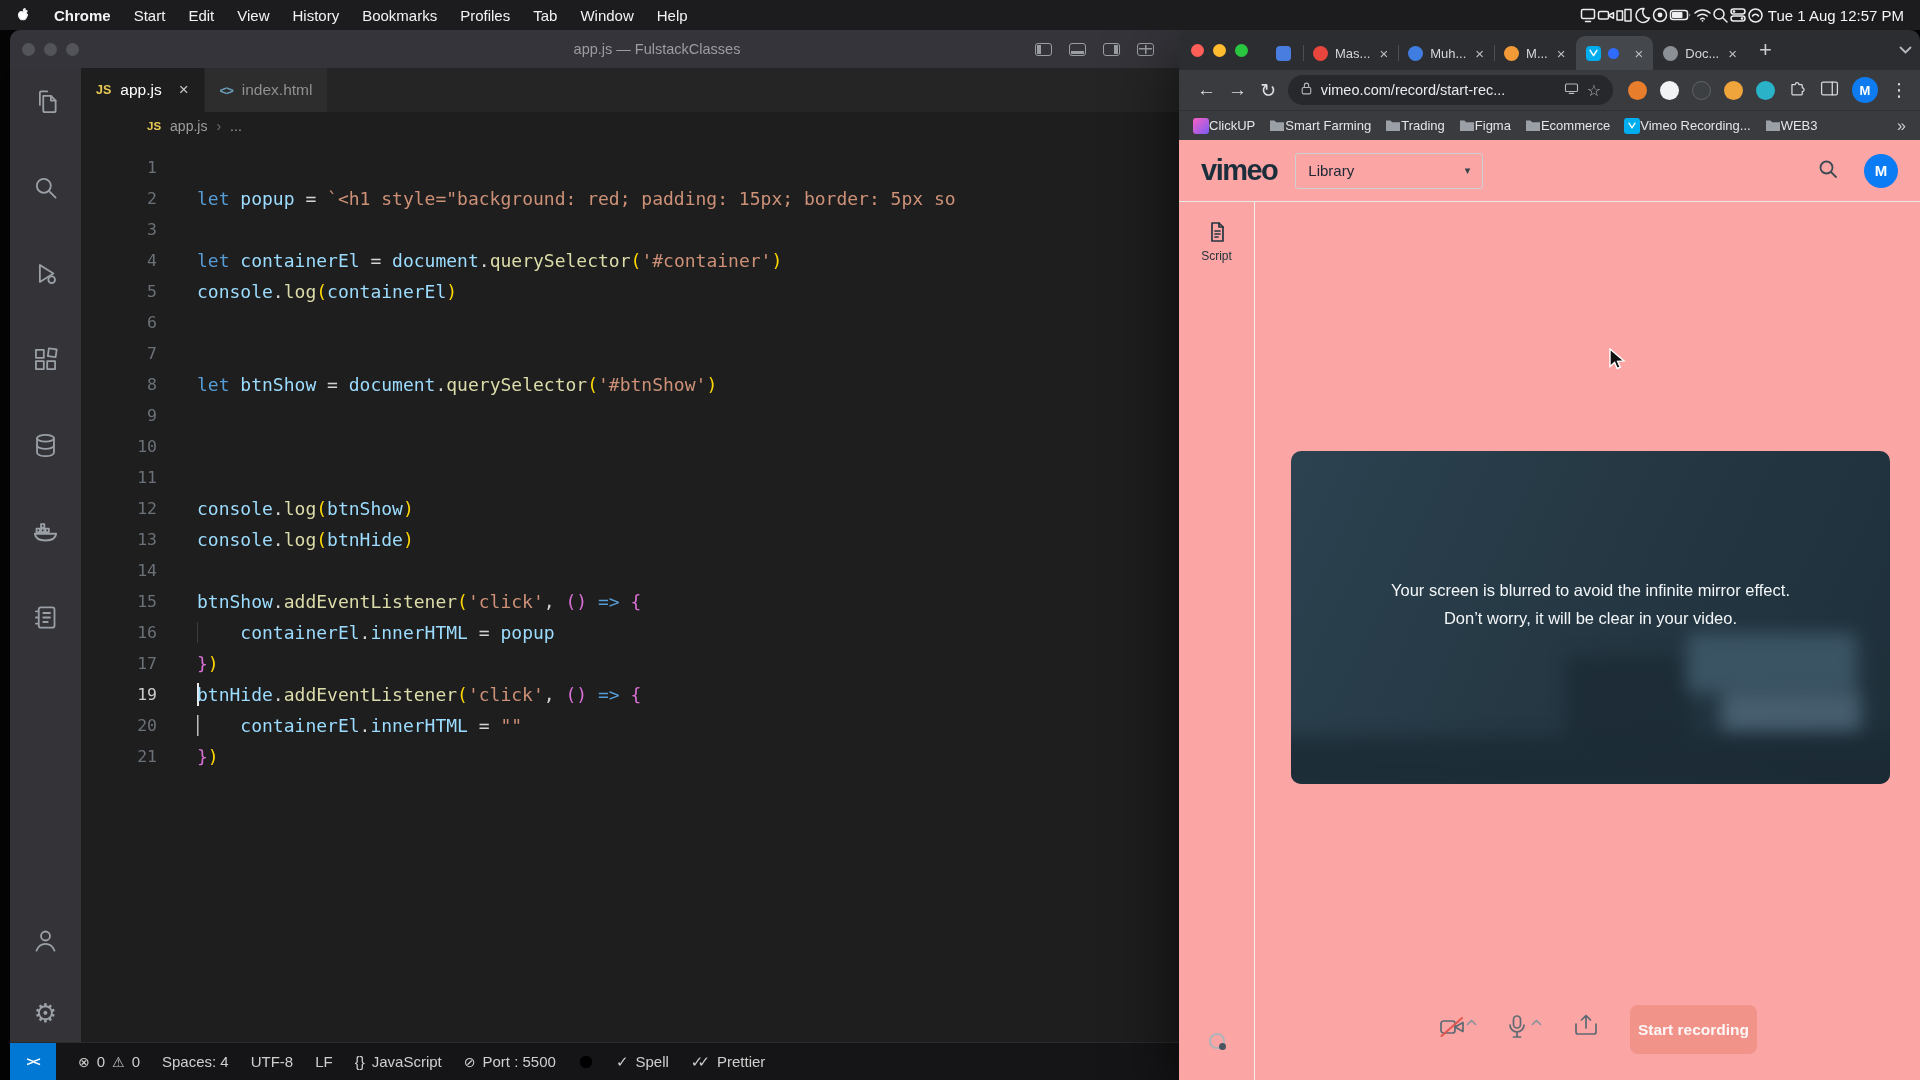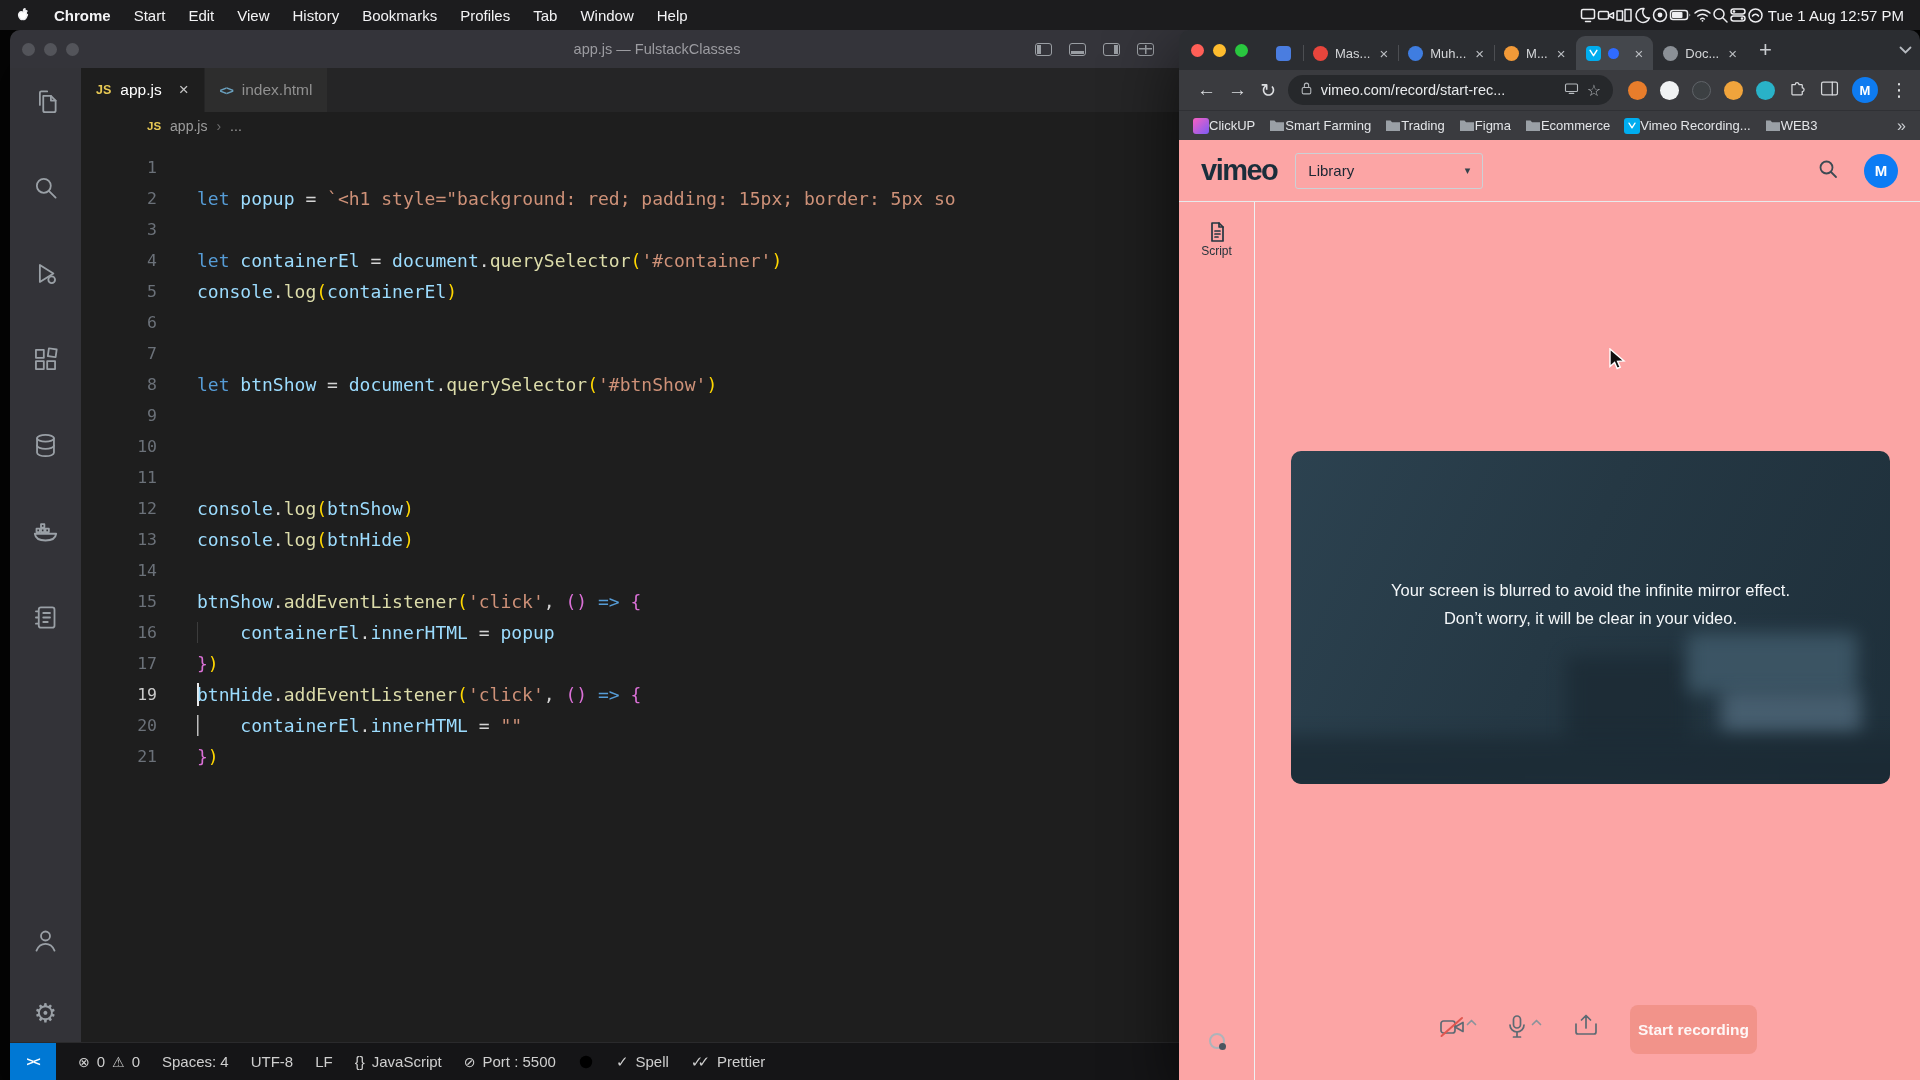--- a/index.html
+++ b/index.html
@@ -106,21 +106,21 @@
 .c-page{flex:1;background:#fca5a5;display:flex;flex-direction:column;min-height:0}
 .v-header{flex:0 0 62px;display:flex;align-items:center;padding:0 22px;border-bottom:1px solid #e8eaec}
 .v-logo{font-size:29px;font-weight:800;color:#1a2e3b;letter-spacing:-1.5px}
 .v-select{margin-left:18px;width:188px;height:36px;border:1px solid #ccd1d6;border-radius:3px;display:flex;align-items:center;padding:0 12px;color:#1b2733;font-size:15px}
 .v-chev{margin-left:auto;font-size:11px;color:#33424c}
 .v-right{margin-left:auto;display:flex;align-items:center;gap:26px}
 .v-search svg{stroke:#3c4a53;fill:none;stroke-width:1.8;stroke-linecap:round}
 .v-avatar{width:34px;height:34px;border-radius:50%;background:#0c7cf4;color:#fff;font-weight:700;font-size:15px;display:flex;align-items:center;justify-content:center}
 .v-body{flex:1;position:relative;min-height:0}
 .v-rail{position:absolute;left:0;top:0;bottom:0;width:76px;border-right:1px solid #eef0f2;display:flex;flex-direction:column;align-items:center;padding-top:18px}
-.rail-item{display:flex;flex-direction:column;align-items:center;}
+.rail-item{display:flex;flex-direction:column;align-items:center;gap:5px}
 .rail-item svg{stroke:#243640;fill:none;stroke-width:1.7;stroke-linecap:round;stroke-linejoin:round}
 .rail-label{font-size:12px;color:#25343c}
 .ring{position:absolute;left:30px;top:831px;width:16px;height:16px;border:2px solid #aeb4ba;border-radius:50%}
 .ring::after{content:"";position:absolute;right:-3px;bottom:-3px;width:7px;height:7px;border-radius:50%;background:#4b5560}
 .v-main{position:absolute;left:76px;right:0;top:0;bottom:0}
 .preview-card{position:absolute;left:36px;top:249px;width:599px;height:333px;border-radius:10px;overflow:hidden;background:linear-gradient(115deg,#2c4250 0%,#253844 45%,#1e2f3a 100%)}
 .blob{position:absolute;filter:blur(9px);border-radius:6px}
 .blob1{left:396px;top:182px;width:170px;height:60px;background:#3e5868;opacity:.9}
 .blob2{left:430px;top:240px;width:140px;height:44px;background:#567083;opacity:.7}
 .blob3{left:275px;top:205px;width:125px;height:90px;background:#1c2b35;opacity:.85}

